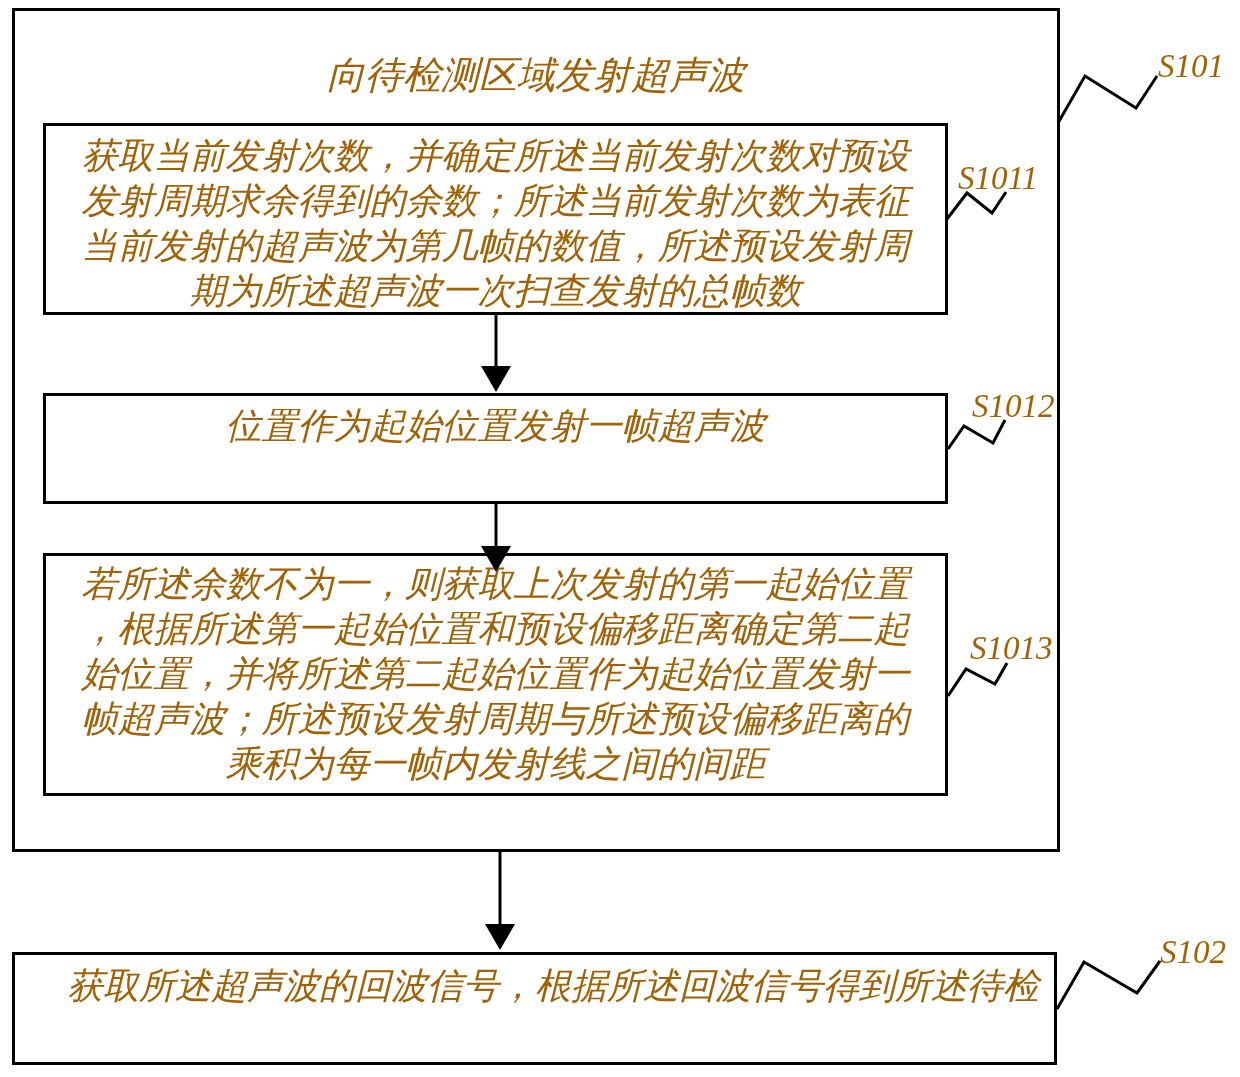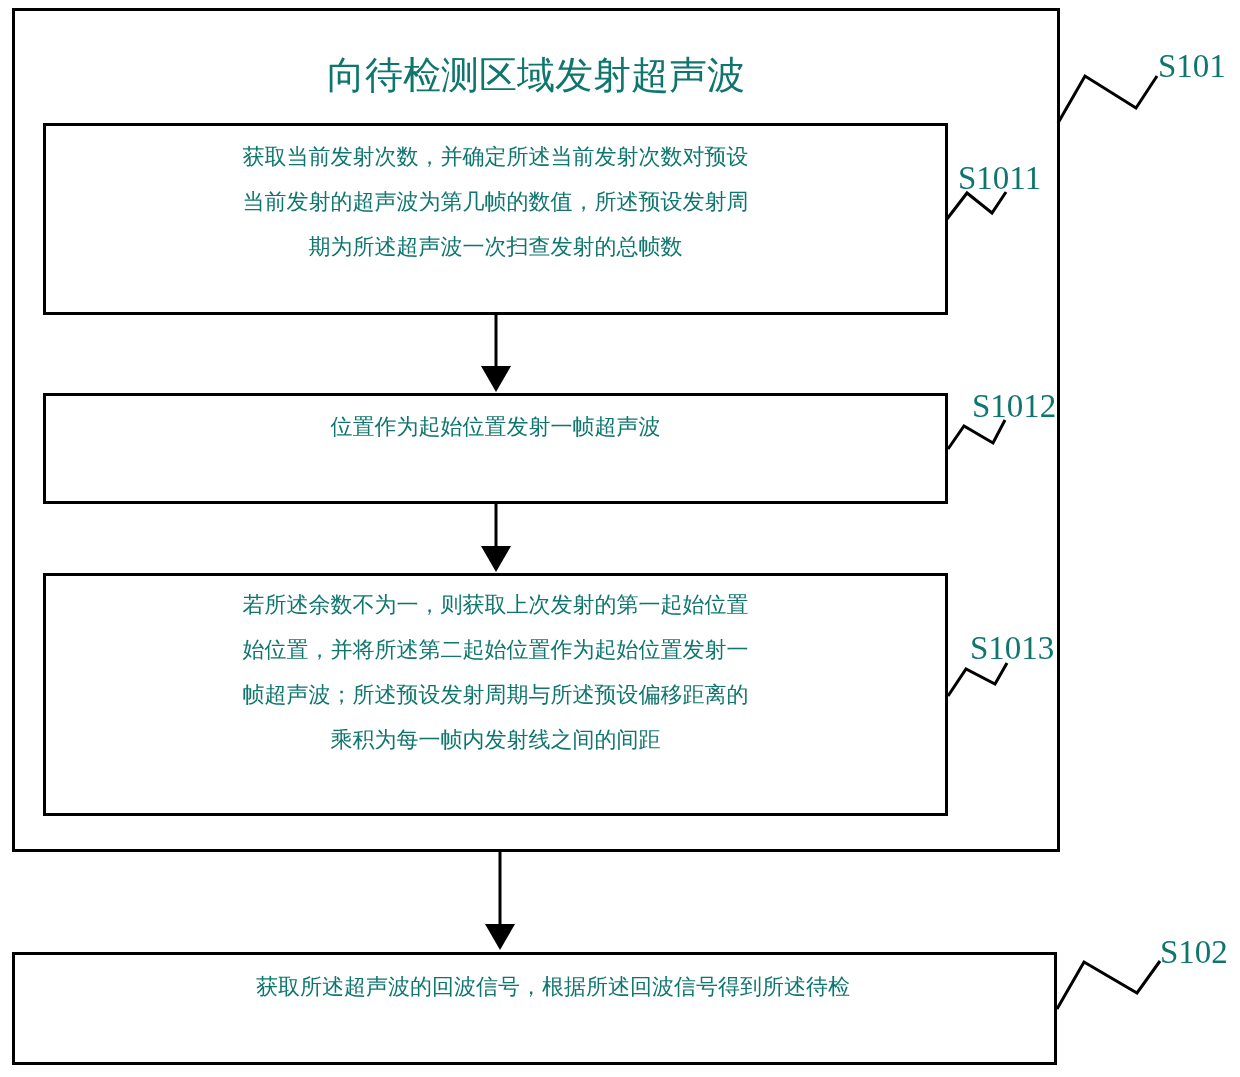--- a/index.html
+++ b/index.html
@@ -2,30 +2,31 @@
 <html><head>
 <meta charset="utf-8">
 <style>
   html, body { margin: 0; padding: 0; background: #ffffff; }
   .canvas {
     position: relative;
     width: 1240px;
     height: 1077px;
     background: #ffffff;
     font-family: "Liberation Serif", serif;
-    color: #0f766e;
+    color: #a16207;
+    font-style: italic;
   }
   .box {
     position: absolute;
     box-sizing: border-box;
     border: 3px solid #000000;
     background: #ffffff;
   }
   .body-text {
-    font-size: 22px;
+    font-size: 36px;
     line-height: 45px;
     text-align: center;
     white-space: nowrap;
   }
   .title {
     position: absolute;
     left: 0;
     right: 0;
     text-align: center;
     font-size: 38px;
@@ -52,30 +53,32 @@
 <body>
 
 <div class="canvas">
 
   <div class="box" style="left:12px; top:8px; width:1048px; height:844px;">
     <div class="title" style="top:40px;">向待检测区域发射超声波</div>
   </div>
 
   <div class="box" style="left:43px; top:123px; width:905px; height:192px; padding-top:8px;">
     <div class="body-text">获取当前发射次数，并确定所述当前发射次数对预设</div>
+    <div class="body-text">发射周期求余得到的余数；所述当前发射次数为表征</div>
     <div class="body-text">当前发射的超声波为第几帧的数值，所述预设发射周</div>
     <div class="body-text">期为所述超声波一次扫查发射的总帧数</div>
   </div>
 
   <div class="box" style="left:43px; top:393px; width:905px; height:111px; padding-top:8px;">
     <div class="body-text">位置作为起始位置发射一帧超声波</div>
   </div>
 
-  <div class="box" style="left:43px; top:573px; width:905px; height:243px; padding-top:6px;">
+  <div class="box" style="left:43px; top:553px; width:905px; height:243px; padding-top:6px;">
     <div class="body-text">若所述余数不为一，则获取上次发射的第一起始位置</div>
+    <div class="body-text">，根据所述第一起始位置和预设偏移距离确定第二起</div>
     <div class="body-text">始位置，并将所述第二起始位置作为起始位置发射一</div>
     <div class="body-text">帧超声波；所述预设发射周期与所述预设偏移距离的</div>
     <div class="body-text">乘积为每一帧内发射线之间的间距</div>
   </div>
 
   <div class="box" style="left:12px; top:952px; width:1045px; height:113px; padding-top:9px;padding-left:37px;">
     <div class="body-text">获取所述超声波的回波信号，根据所述回波信号得到所述待检</div>
   </div>
 
   <div class="step-label" style="left:1152px; top:50px;margin-left:6px;">S101</div>

